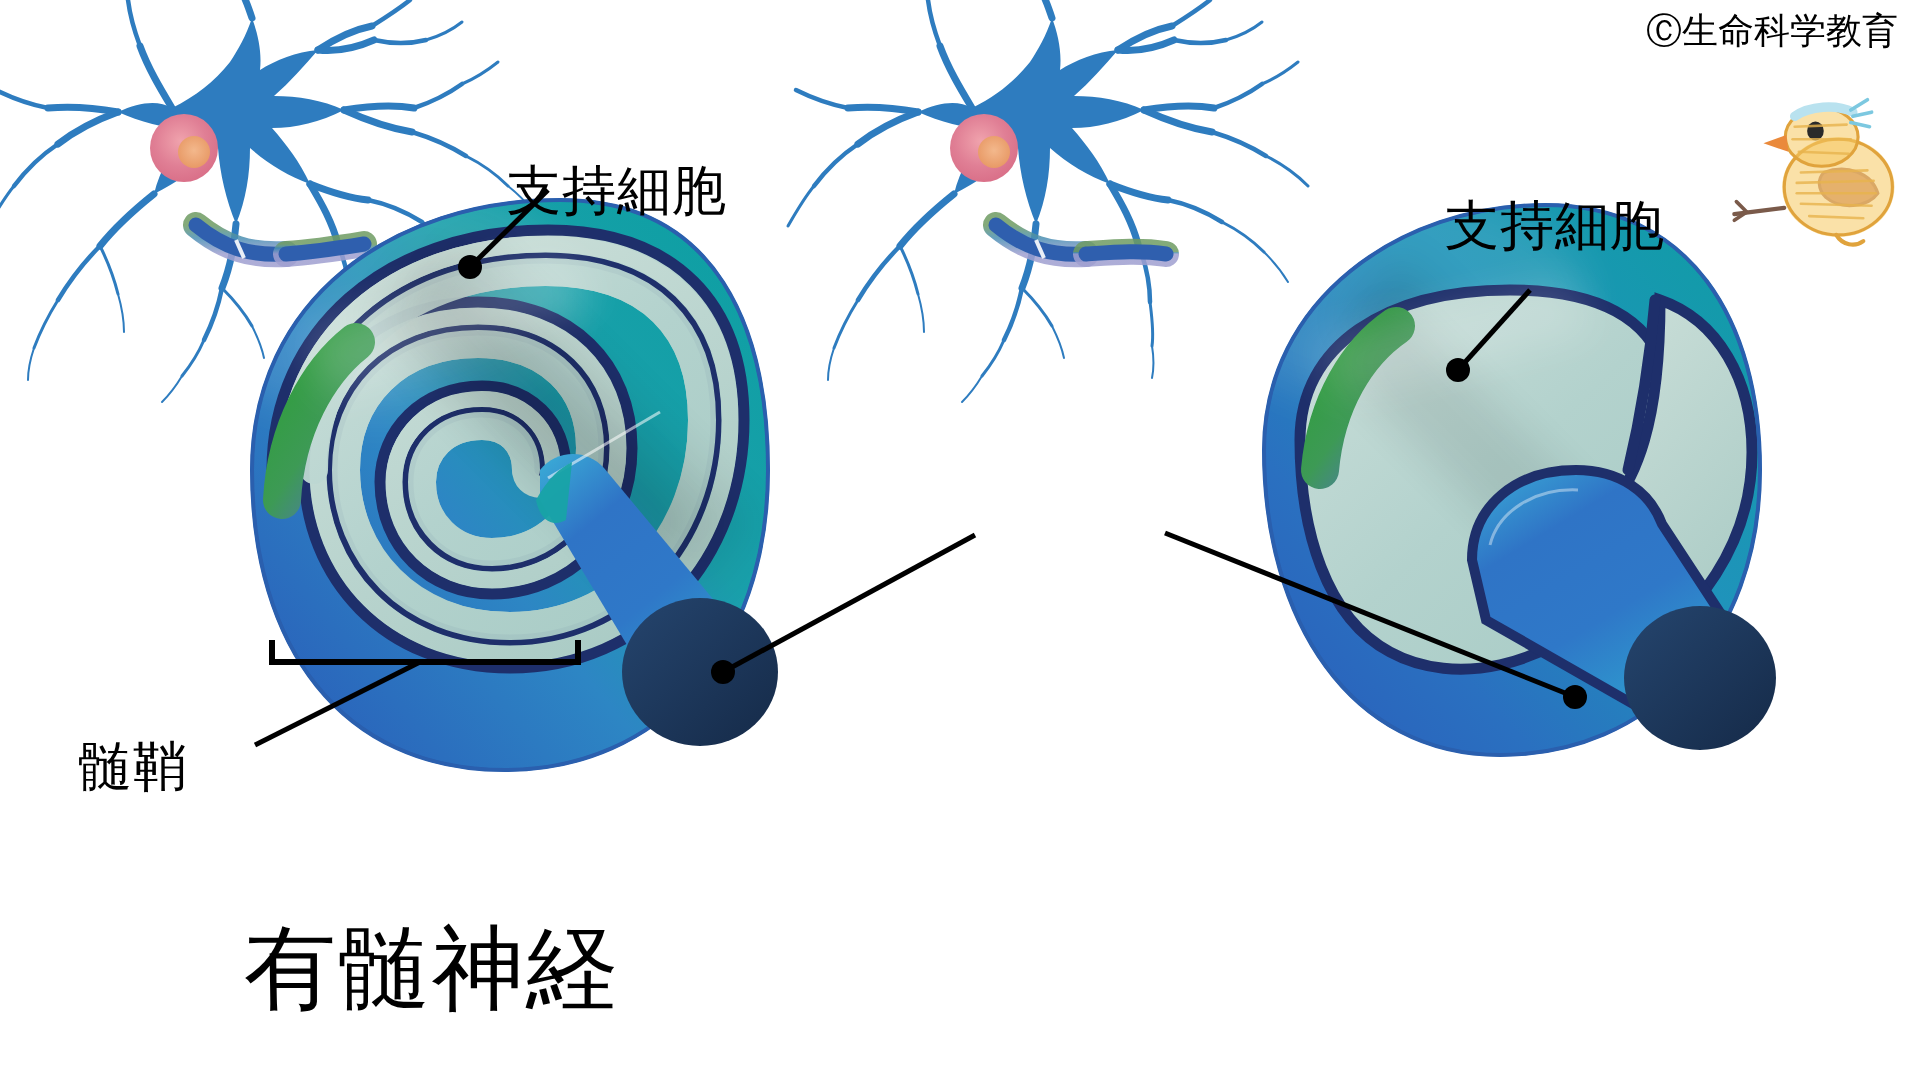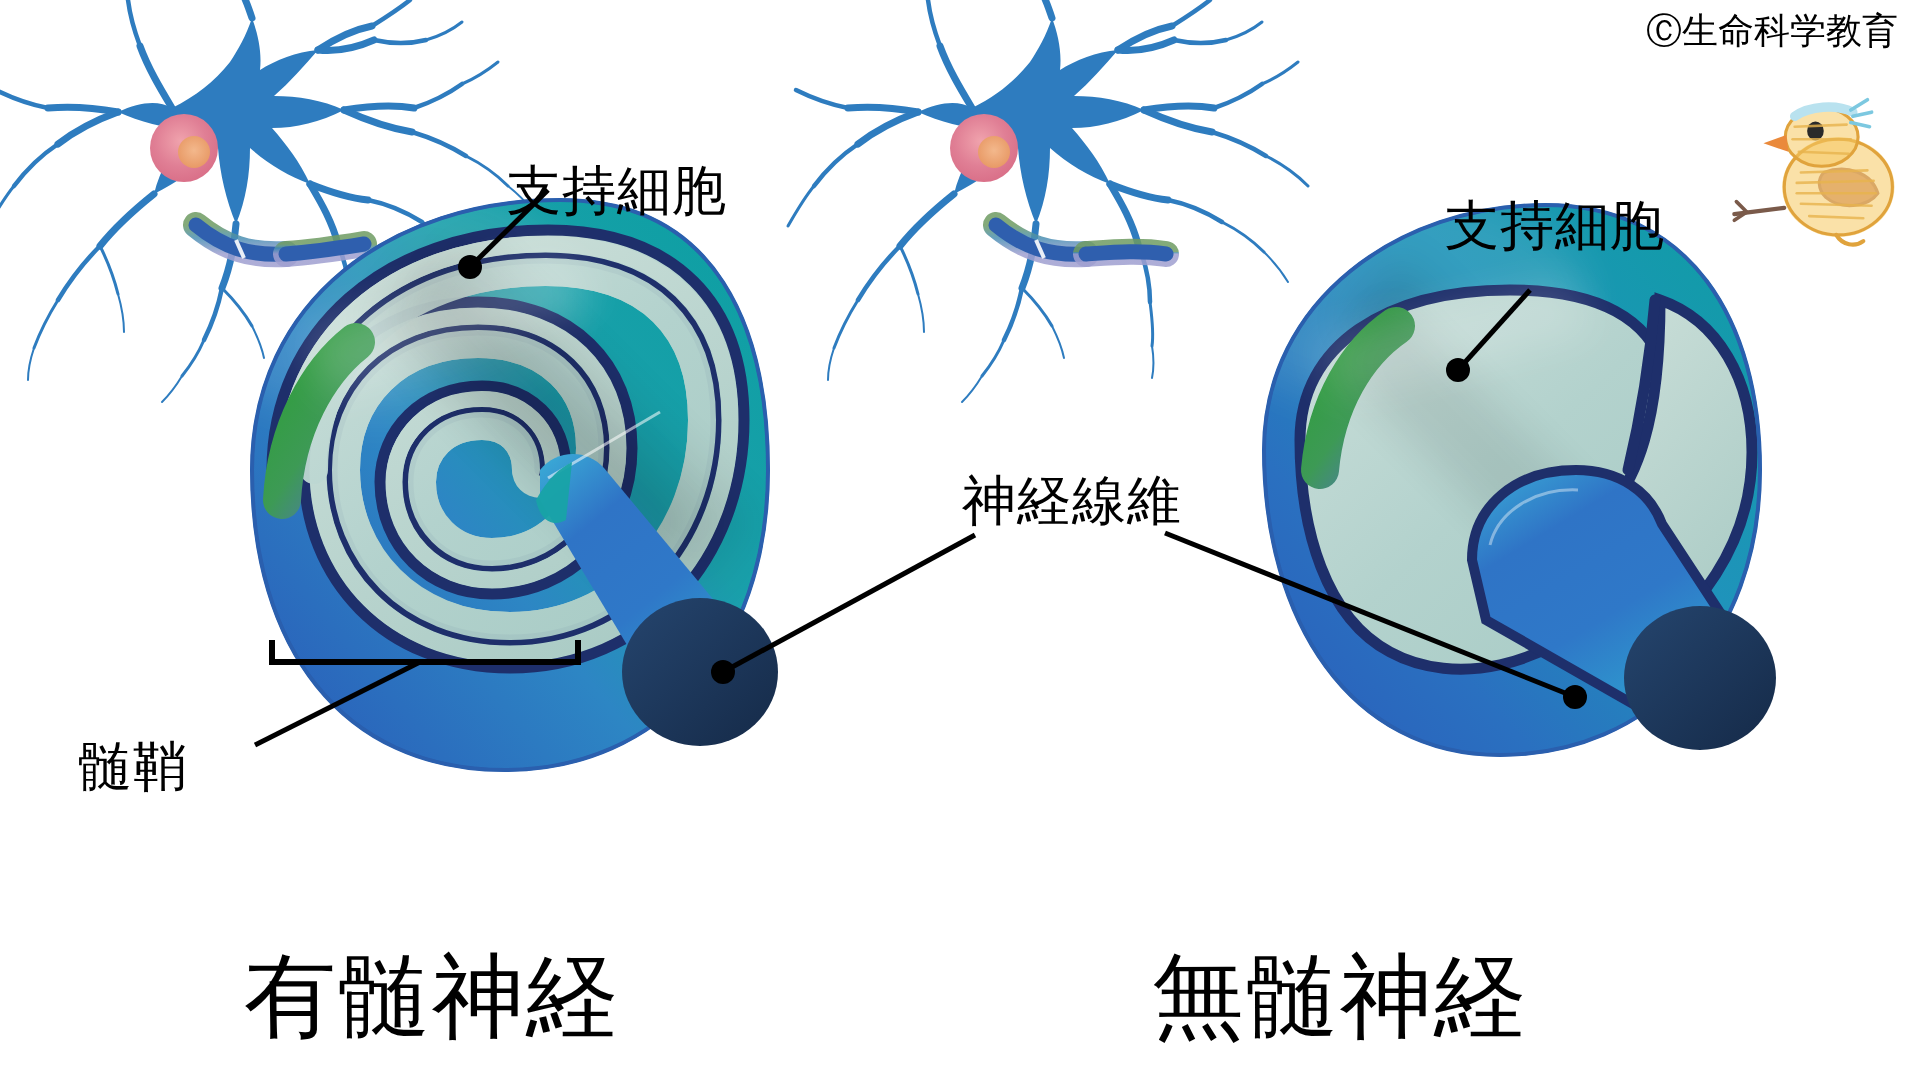--- a/index.html
+++ b/index.html
@@ -29,21 +29,21 @@
   }
   .lbl {
     position: absolute;
     color: #000000;
     font-family: "Liberation Sans", "DejaVu Sans", sans-serif;
     white-space: nowrap;
     line-height: 1.12;
     font-weight: 400;
   }
   .lbl-anno { font-size: 54px; letter-spacing: 1px; }
-  .lbl-title { font-size: 92px; letter-spacing: 2px; margin-top: 28px; }
+  .lbl-title { font-size: 92px; letter-spacing: 2px; }
   .credit {
     position: absolute;
     right: 22px;
     top: 8px;
     text-align: right;
     font-size: 36px;
     color: #000000;
     line-height: 1.25;
     font-family: "Liberation Sans", "DejaVu Sans", sans-serif;
     white-space: nowrap;
@@ -526,23 +526,21 @@
       </g>
     </g>
   </svg>
 
   <div class="credit">
     <div>Ⓒ生命科学教育</div>
   </div>
 
   <div class="lbl lbl-anno" style="left:507px; top:160px;">支持細胞</div>
 
-  <div class="lbl lbl-anno" style="left:962px; top:470px;">神経線維</div>
 
   <div class="lbl lbl-anno" style="left:78px; top:736px;">髄鞘</div>
 
   <div class="lbl lbl-anno" style="left:1445px; top:195px;">支持細胞</div>
 
   <div class="lbl lbl-title" style="left:244px; top:917px;">有髄神経</div>
 
-  <div class="lbl lbl-title" style="left:1152px; top:917px;">無髄神経</div>
 
 </div>
 
 </body></html>

